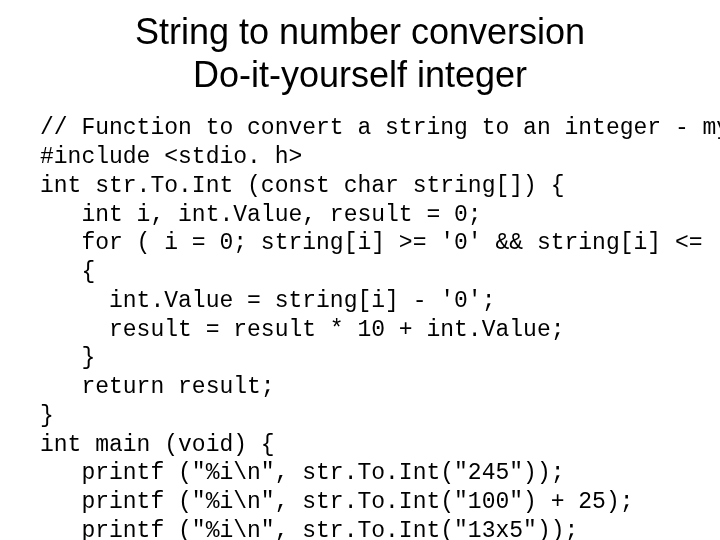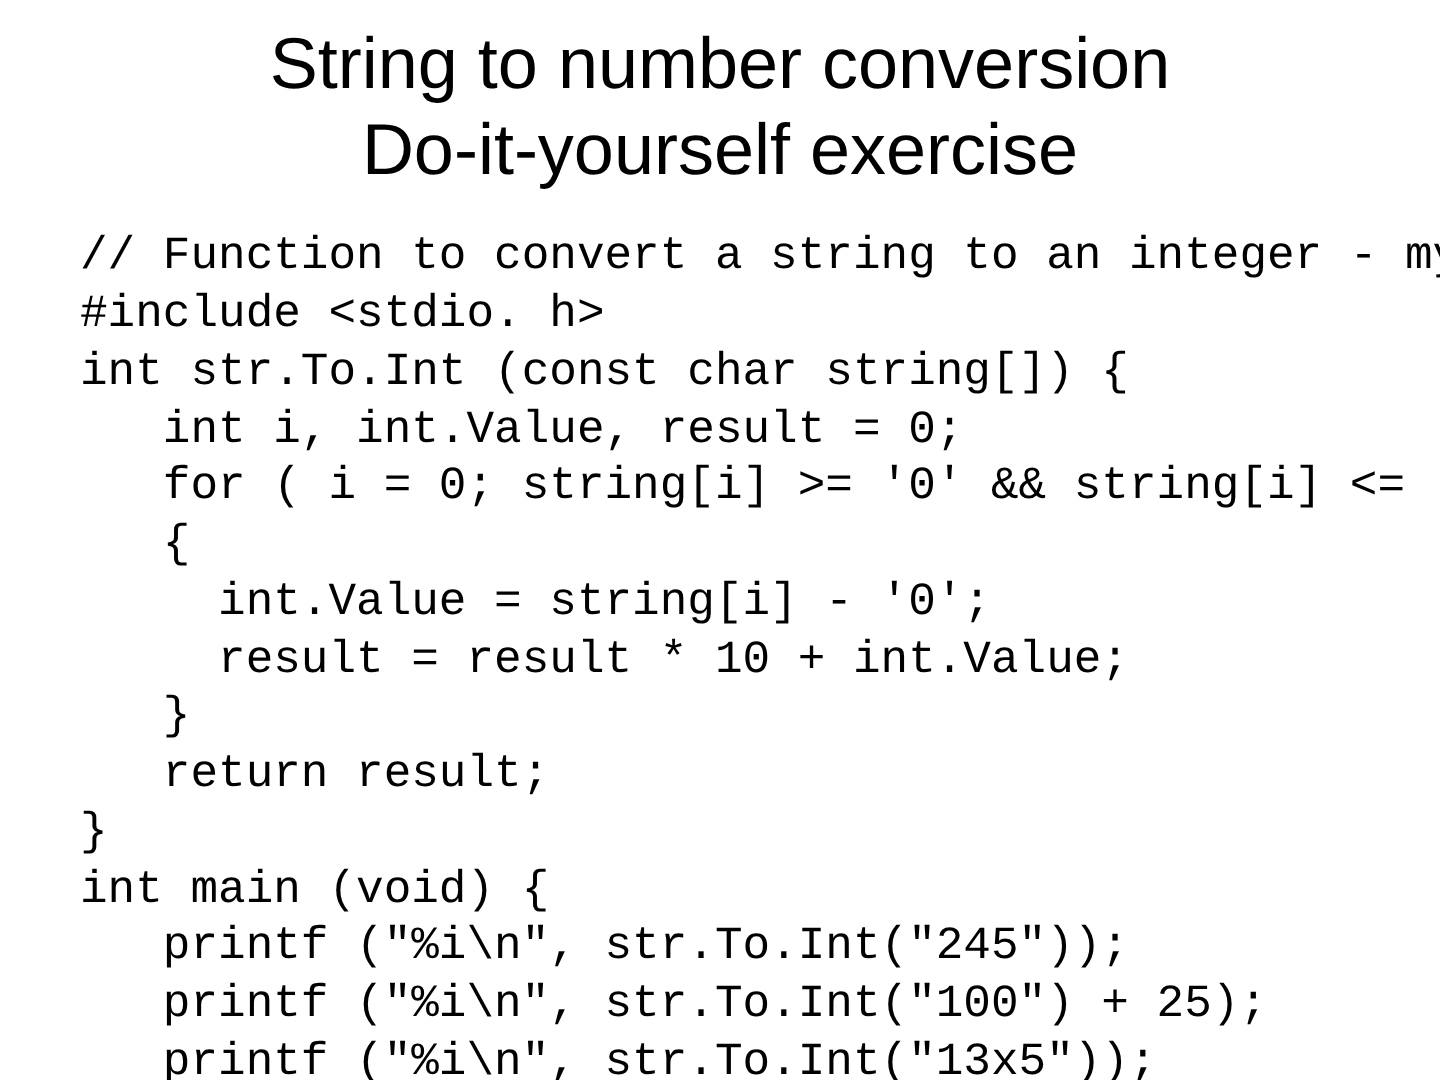--- a/index.html
+++ b/index.html
@@ -31,21 +31,21 @@
       white-space: pre;
       color: #000;
     }
   </style>
 </head>
 <body>
 
 <div class="slide">
   <h1 class="title">
     <span>String to number conversion</span><br>
-    <span>Do-it-yourself exercise</span>
+    <span>Do-it-yourself integer</span>
   </h1>
   <div class="code">// Function to convert a string to an integer - my atoi
 #include &lt;stdio. h&gt;
 int str.To.Int (const char string[]) {
    int i, int.Value, result = 0;
    for ( i = 0; string[i] &gt;= '0' &amp;&amp; string[i] &lt;= '9'; ++i )
    {
      int.Value = string[i] - '0';
      result = result * 10 + int.Value;
    }

